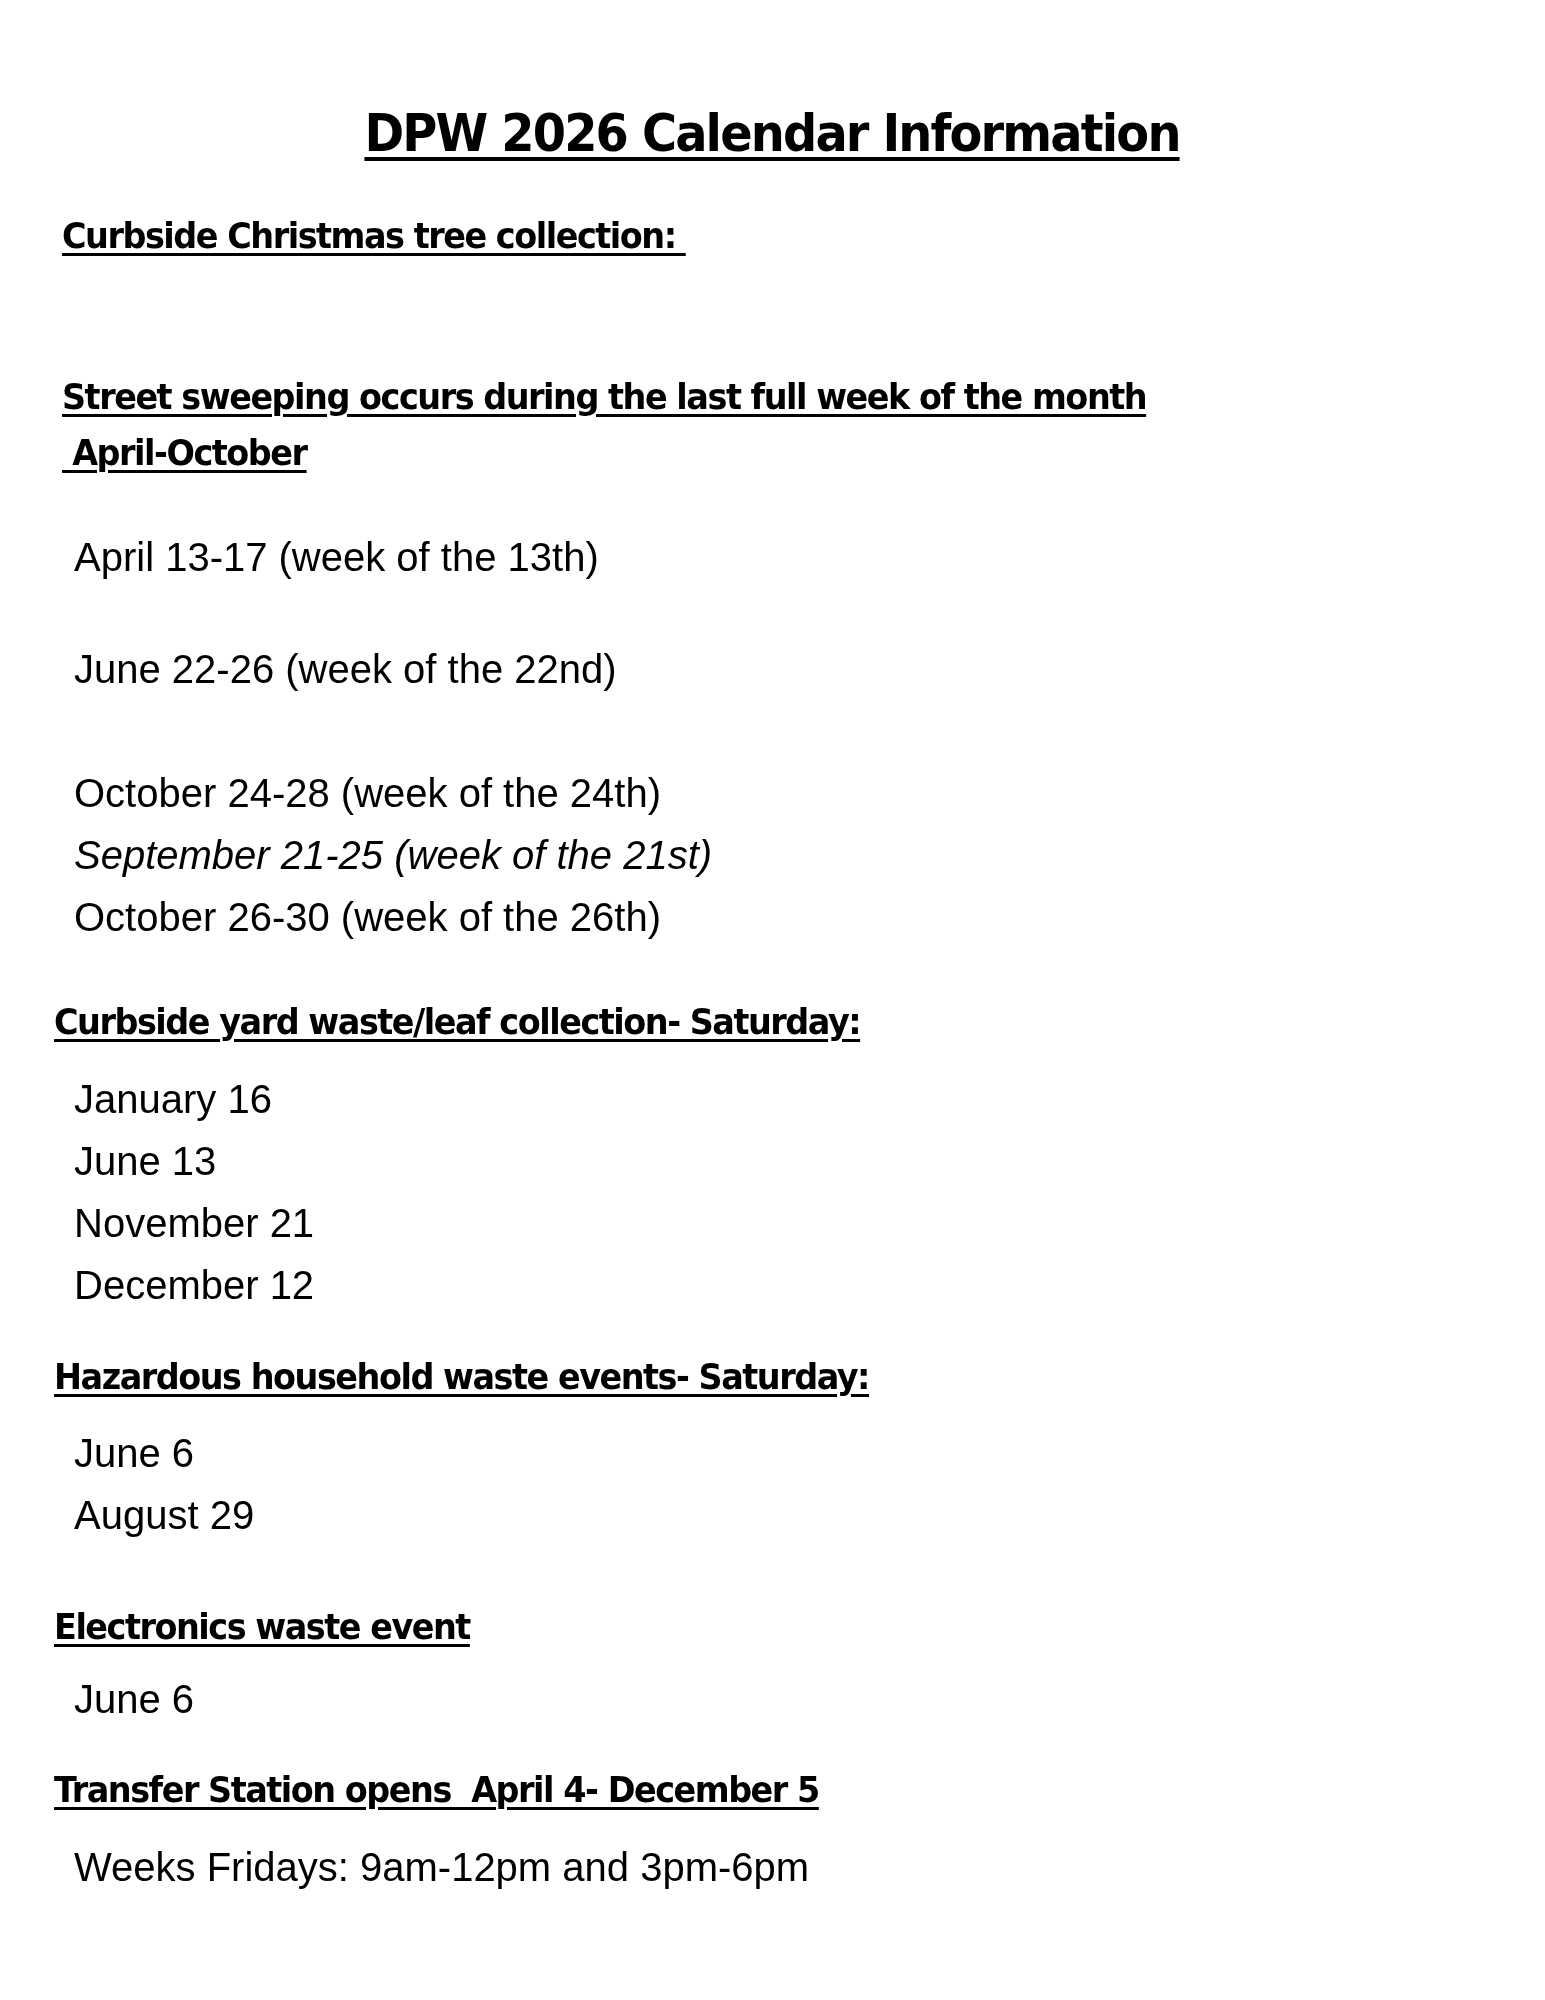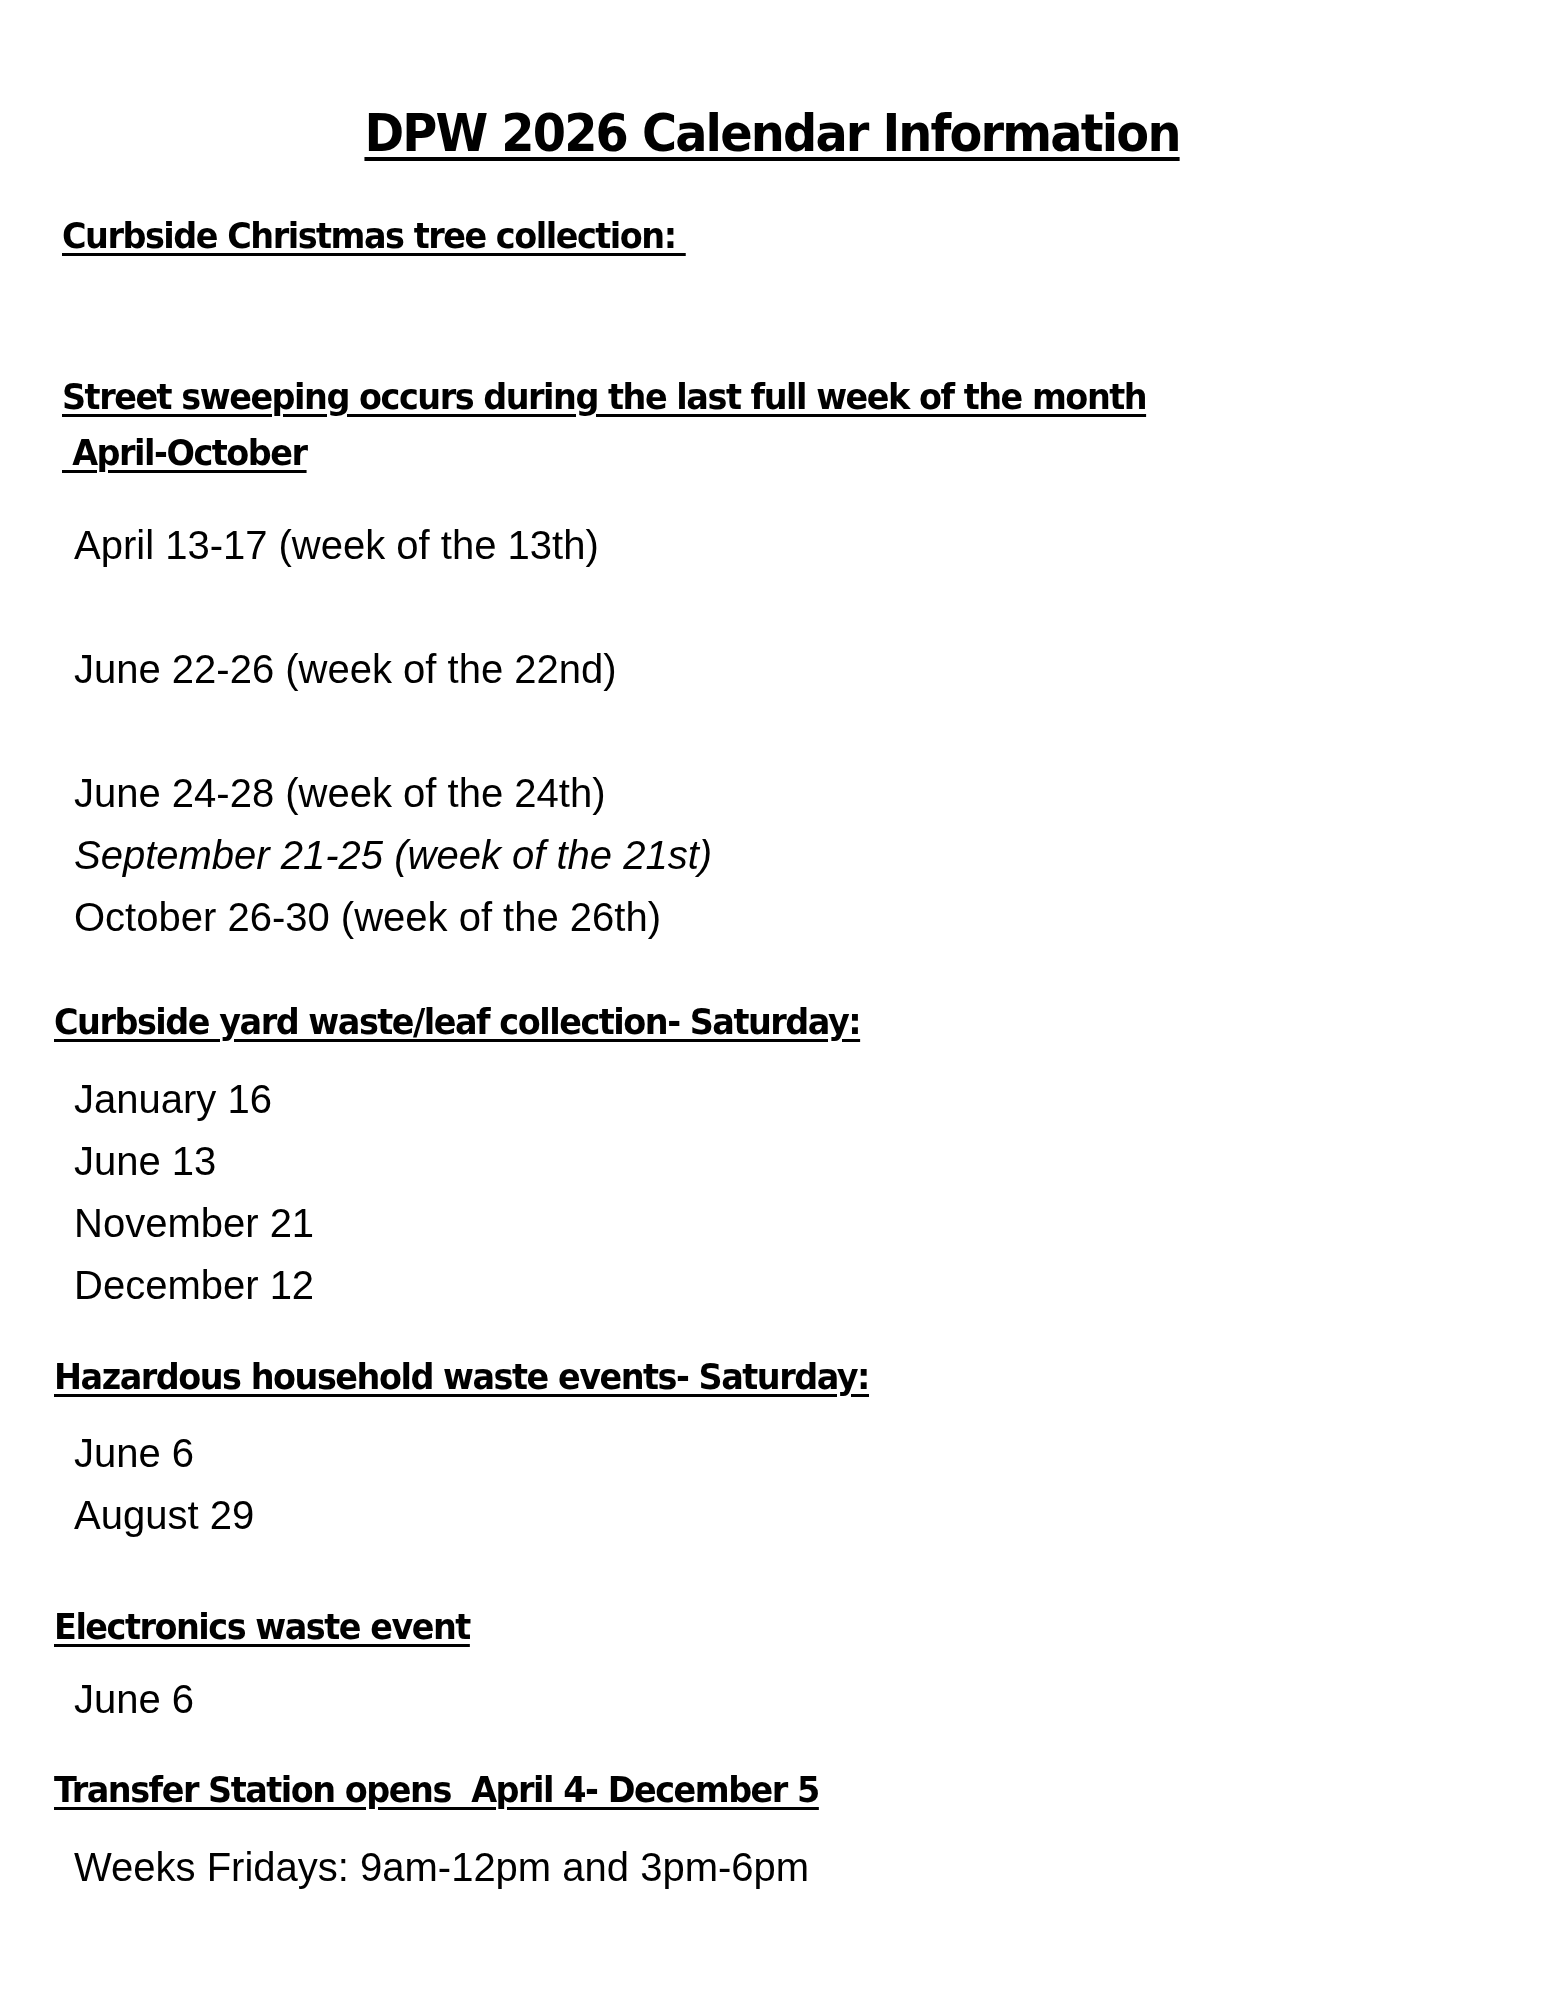--- a/index.html
+++ b/index.html
@@ -68,23 +68,23 @@
 <div class="page">
 
   <div class="title">
     <span>DPW 2026 Calendar Information</span>
   </div>
 
   <div class="heading" style="left:62px; top:187px; transform:scaleX(0.93);">Curbside Christmas tree collection: </div>
 
   <div class="heading" style="left:62px; top:348px; transform:scaleX(0.93);">Street sweeping occurs during the last full week of the month</div>
   <div class="heading" style="left:62px; top:404px; transform:scaleX(0.93);"> April-October</div>
-  <div class="item" style="top:500px;">April 13-17 (week of the 13th)</div>
+  <div class="item" style="top:512px;">April 13-17 (week of the 13th)</div>
   <div class="item" style="top:624px;">June 22-26 (week of the 22nd)</div>
-  <div class="item" style="top:748px;">June 24-28 (week of the 24th)</div>
+  <div class="item" style="top:748px;">October 24-28 (week of the 24th)</div>
   <div class="item" style="top:810px;font-style:italic;">September 21-25 (week of the 21st)</div>
   <div class="item" style="top:872px;">October 26-30 (week of the 26th)</div>
 
   <div class="heading" style="left:54px; top:973px; transform:scaleX(0.93);">Curbside yard waste/leaf collection- Saturday:</div>
   <div class="item" style="top:1054px;">January 16</div>
   <div class="item" style="top:1116px;">June 13</div>
   <div class="item" style="top:1178px;">November 21</div>
   <div class="item" style="top:1240px;">December 12</div>
 
   <div class="heading" style="left:54px; top:1328px; transform:scaleX(0.93);">Hazardous household waste events- Saturday:</div>

